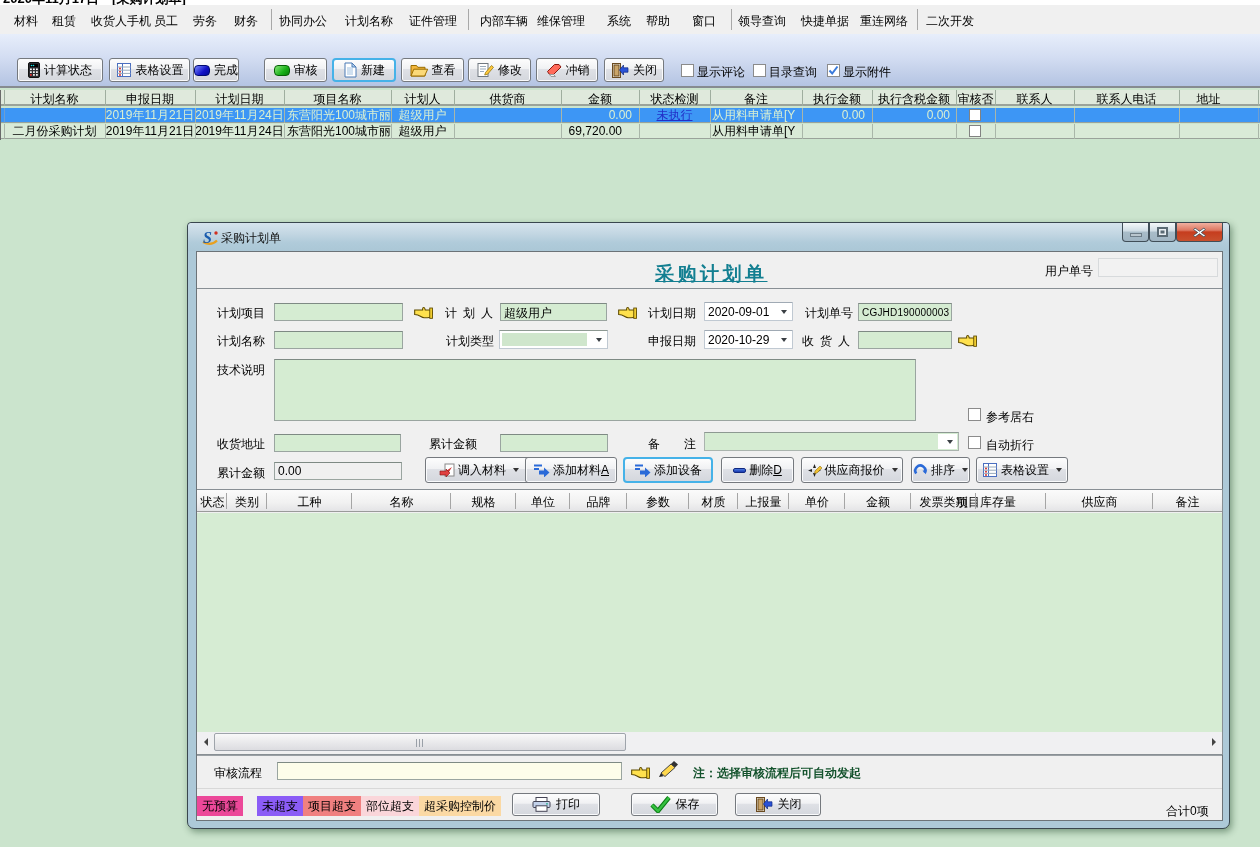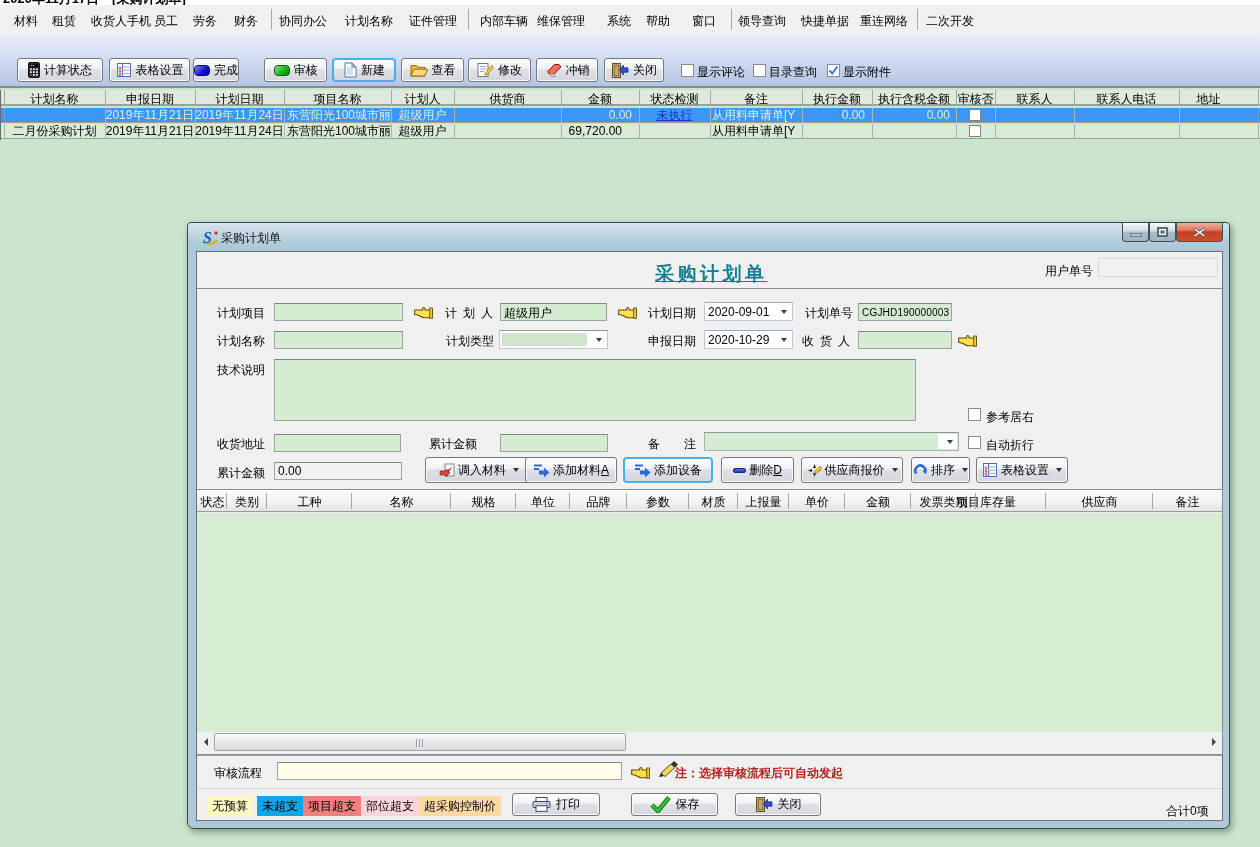--- a/index.html
+++ b/index.html
@@ -473,26 +473,26 @@
     <span class="inp" style="left:80px;top:510px;width:345px;background:#fdfdea"></span>
     <svg class="hand" style="left:433px;top:513px" width="21" height="14" viewBox="0 0 18 13">
         <path d="M0.8 4.6 h7.4 V3.4 c0-1.5 1.8-1.5 2.1 0 l.3 1.2 h3.8 c2 0 2.8 1 2.8 2.6 0 2.9-1.7 4.6-4.8 4.6 H9.6 C6.6 11.8 6 8.9 0.8 8.9 Z" fill="#ffe14d" stroke="#5d4a00"></path>
         <rect x="14.8" y="2.8" width="2.6" height="9.6" fill="#f0cc30" stroke="#5d4a00" stroke-width="0.8"></rect>
       </svg>
     <svg class="hand" style="left:458px;top:508px" width="24" height="18" viewBox="0 0 24 18">
         <path d="M6 13 L16 4 l4 3.5 -10 9 z" fill="#ffd84d" stroke="#444"></path>
         <path d="M6 13 l-2 4 4.5-.8 z" fill="#222"></path>
         <path d="M16 4 l3-3 4 3.5 -3 3 z" fill="#333"></path>
       </svg>
-    <span class="lbl" style="left:478px;top:513px;color:#b91c1c;font-weight:bold">注：选择审核流程后可自动发起</span>
+    <span class="lbl" style="left:496px;top:513px;color:#14532d;font-weight:bold">注：选择审核流程后可自动发起</span>
     <div id="bline1"></div>
     <div id="bline2"></div>
 
-    <span class="statlbl" style="left:10px;background:#fef9c3">无预算</span>
-    <span class="statlbl" style="left:60px;background:#0ea5e9">未超支</span>
+    <span class="statlbl" style="left:0;background:#ec4899">无预算</span>
+    <span class="statlbl" style="left:60px;background:#8b5cf6">未超支</span>
     <span class="statlbl" style="left:106px;background:#f08080">项目超支</span>
     <span class="statlbl" style="left:164px;background:#fad6da">部位超支</span>
     <span class="statlbl" style="left:222px;background:#fbd9a4">超采购控制价</span>
     <div class="bbtn" style="left:315px;width:88px"><svg width="19" height="15" viewBox="0 0 19 15">
           <rect x="4" y="0.5" width="11" height="4.5" fill="#fff" stroke="#445"></rect>
           <rect x="1" y="4.5" width="17" height="6" rx="1" fill="#c3d2ea" stroke="#445"></rect>
           <rect x="4" y="8.8" width="11" height="5.5" fill="#fff" stroke="#445"></rect>
           <circle cx="15" cy="6.8" r="0.9" fill="#2a8"></circle>
         </svg>打印</div>
     <div class="bbtn" style="left:434px;width:87px"><svg width="21" height="17" viewBox="0 0 21 17">

